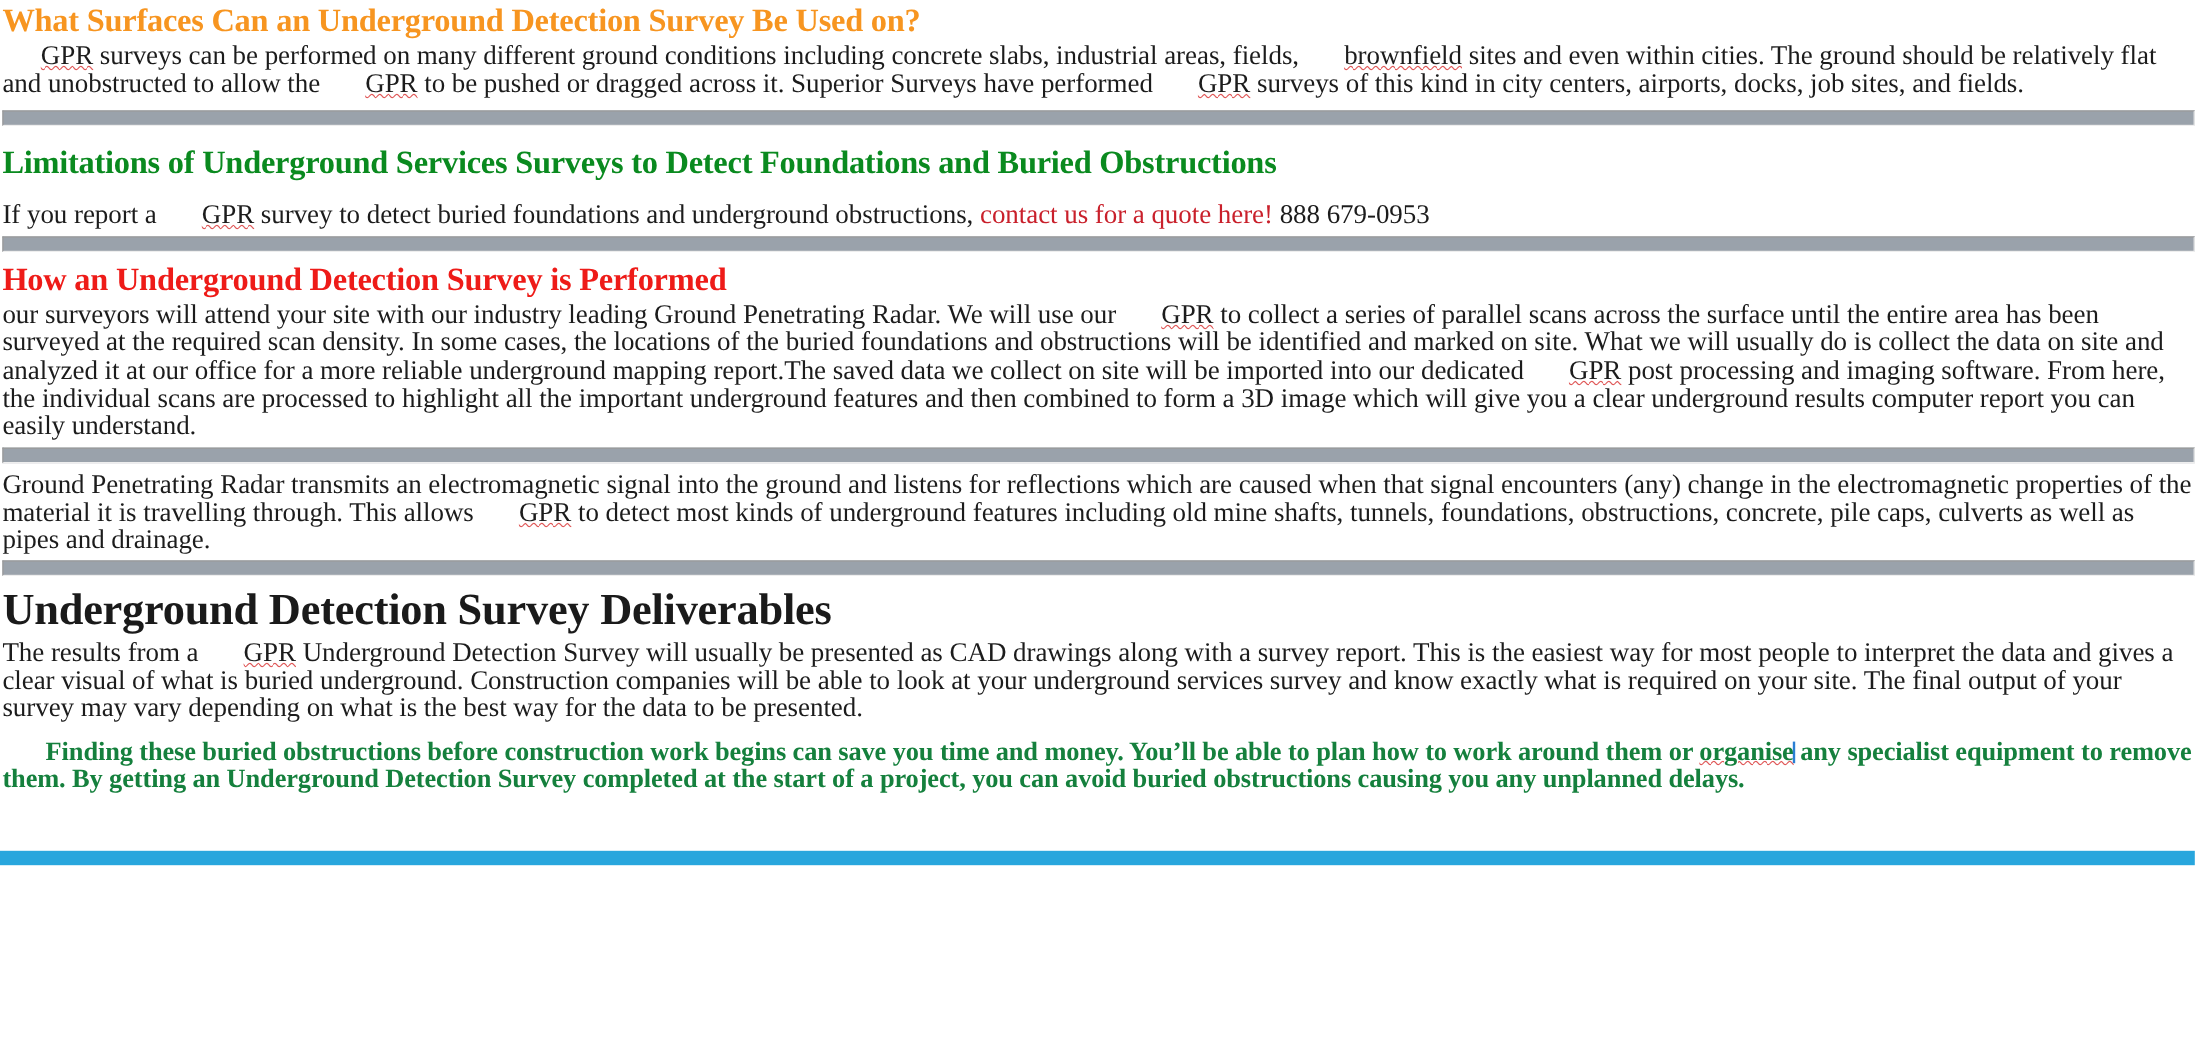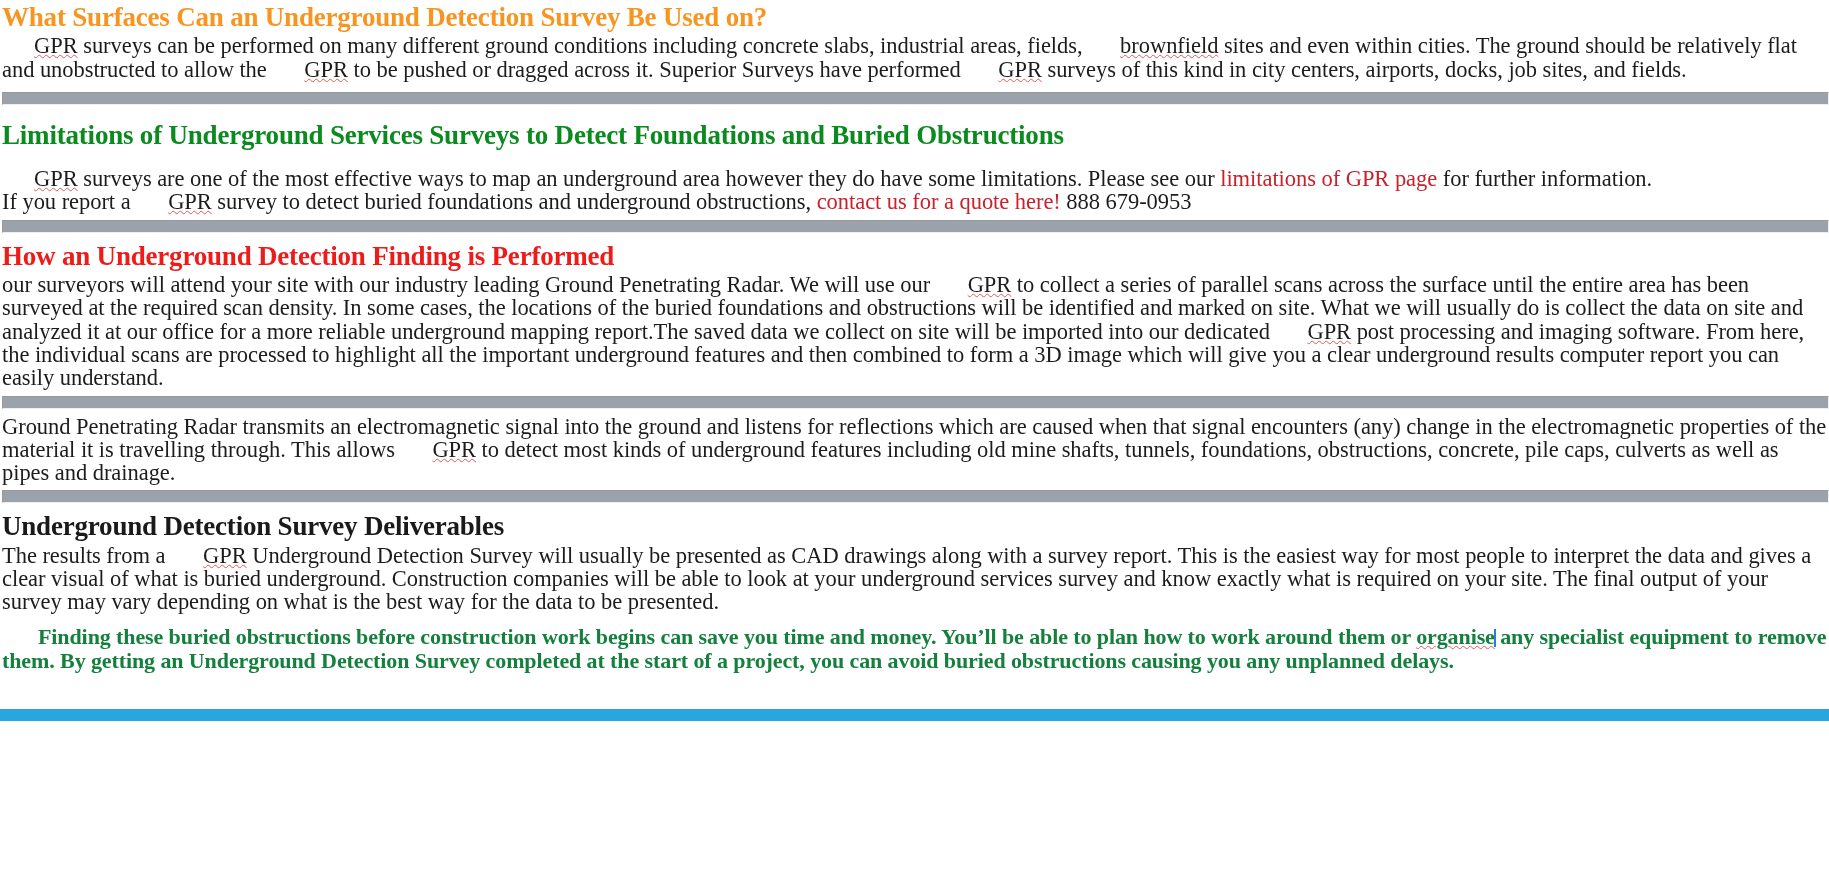--- a/index.html
+++ b/index.html
@@ -30,21 +30,21 @@
     font-size: 27px;
     line-height: 1.12;
     margin: 0;
     padding: 2px 0 2px 0;
     letter-spacing: -0.2px;
   }
   h2.h-orange { color: #f79520; font-size: 27px; }
   h2.h-green  { color: #0a8a1f; font-size: 27px; }
   h2.h-red    { color: #ee1b18; font-size: 27px; }
   h2.h-blue   { color: #3d90d8; font-size: 27px; }
-  h2.h-black  { color: #1a1a1a; font-size: 27px; }
+  h2.h-black  { color: #1a1a1a; font-size: 37px; }
 
   p.body {
     font-size: 22.5px;
     line-height: 1.035;
     margin: 0;
     padding: 0;
     color: #1c1c1c;
     text-align: left;
     letter-spacing: -0.05px;
   }
@@ -118,28 +118,27 @@
   <div class="section">
     <h2 class="heading h-orange">What Surfaces Can an Underground Detection Survey Be Used on?</h2>
     <p class="body"><span class="sp">GPR</span><span> surveys can be performed on many different ground conditions including concrete slabs, industrial areas, fields, </span><span class="sp">brownfield</span><span> sites and even within cities. The ground should be relatively flat and unobstructed to allow the </span><span class="sp">GPR</span><span> to be pushed or dragged across it. Superior Surveys have performed </span><span class="sp">GPR</span><span> surveys of this kind in city centers, airports, docks, job sites, and fields.</span></p>
   </div>
 
   <hr class="bar first">
 
   <div class="section">
     <h2 class="heading h-green">Limitations of Underground Services Surveys to Detect Foundations and Buried Obstructions</h2>
     <div class="gap-md"></div>
-    <p class="body tight"><span class="sp">GPR</span><span> surveys are one of the most effective ways to map an underground area however they do have some limitations. Please see our </span><a class="link-red" href="#">limitations of GPR page</a><span> for further information.</span></p>
     <p class="body tight"><span>If you report a </span><span class="sp">GPR</span><span> survey to detect buried foundations and underground obstructions, </span><a class="link-red" href="#">contact us for a quote here!</a><span> 888 679-0953</span></p>
   </div>
 
   <hr class="bar">
 
   <div class="section">
-    <h2 class="heading h-red">How an Underground Detection Finding is Performed</h2>
+    <h2 class="heading h-red">How an Underground Detection Survey is Performed</h2>
     <p class="body"><span>our surveyors will attend your site with our industry leading Ground Penetrating Radar. We will use our </span><span class="sp">GPR</span><span> to collect a series of parallel scans across the surface until the entire area has been surveyed at the required scan density. In some cases, the locations of the buried foundations and obstructions will be identified and marked on site. What we will usually do is collect the data on site and analyzed it at our office for a more reliable underground mapping report.The saved data we collect on site will be imported into our dedicated </span><span class="sp">GPR</span><span> post processing and imaging software. From here, the individual scans are processed to highlight all the important underground features and then combined to form a 3D image which will give you a clear underground results computer report you can easily understand.</span></p>
   </div>
 
   <hr class="bar">
 
   <div class="section">
     <p class="body"><span>Ground Penetrating Radar transmits an electromagnetic signal into the ground and listens for reflections which are caused when that signal encounters (any) change in the electromagnetic properties of the material it is travelling through. This allows </span><span class="sp">GPR</span><span> to detect most kinds of underground features including old mine shafts, tunnels, foundations, obstructions, concrete, pile caps, culverts as well as pipes and drainage.</span></p>
   </div>
 
   <hr class="bar">

